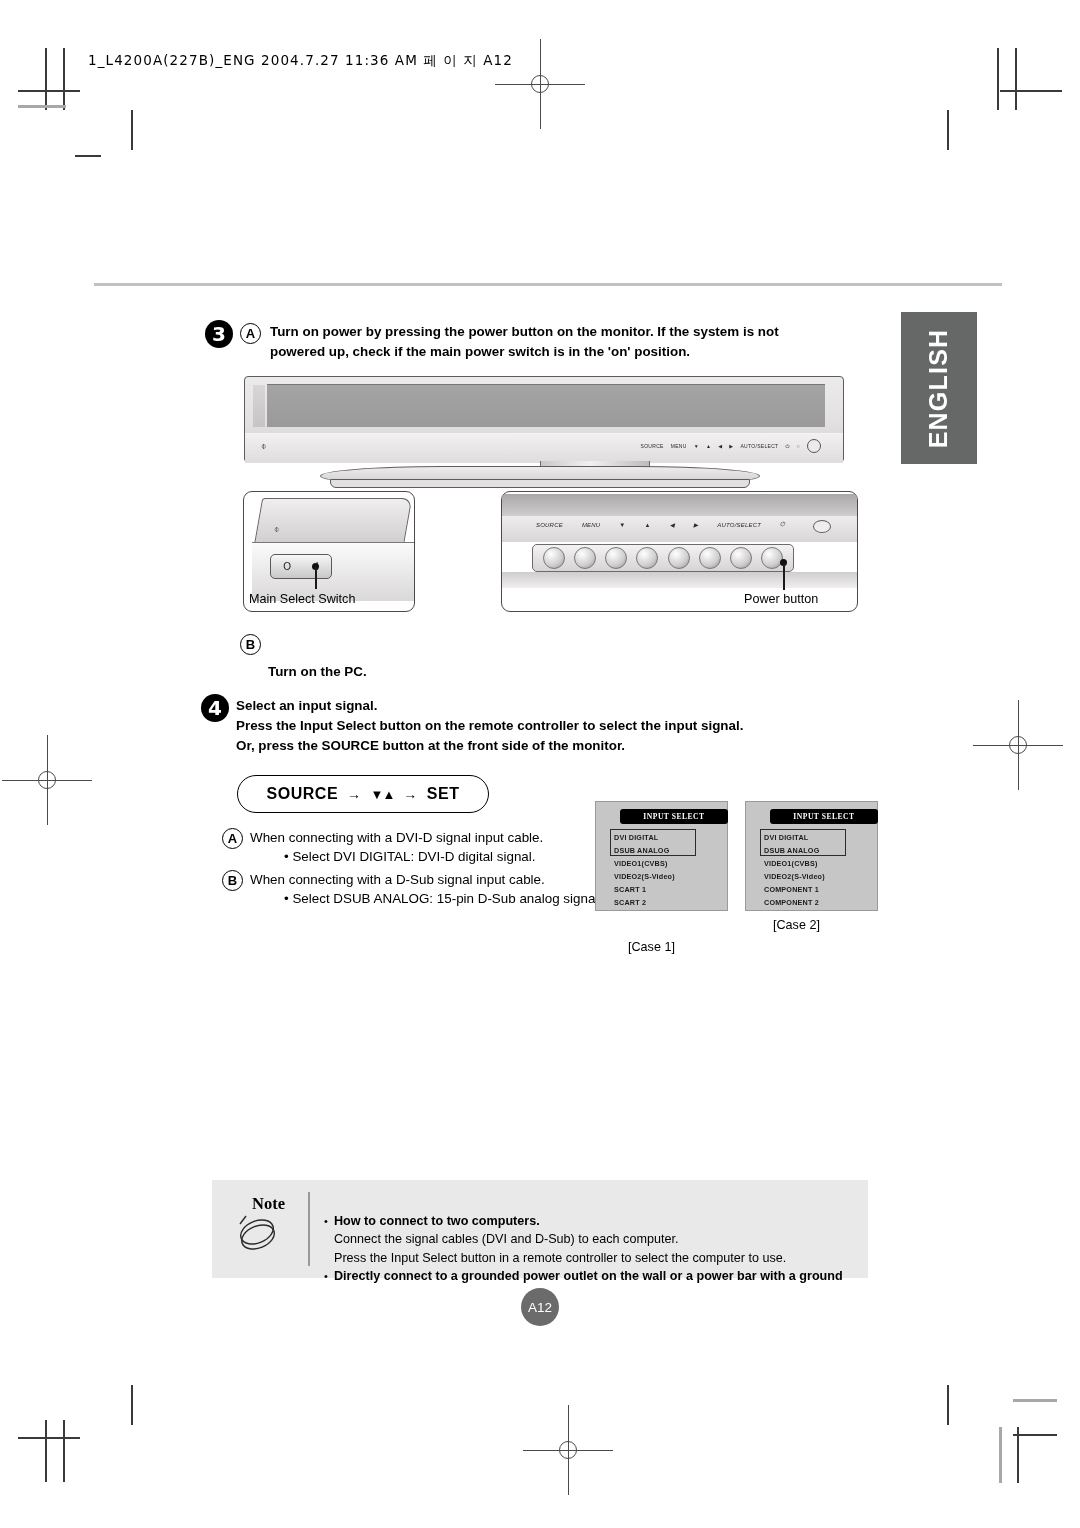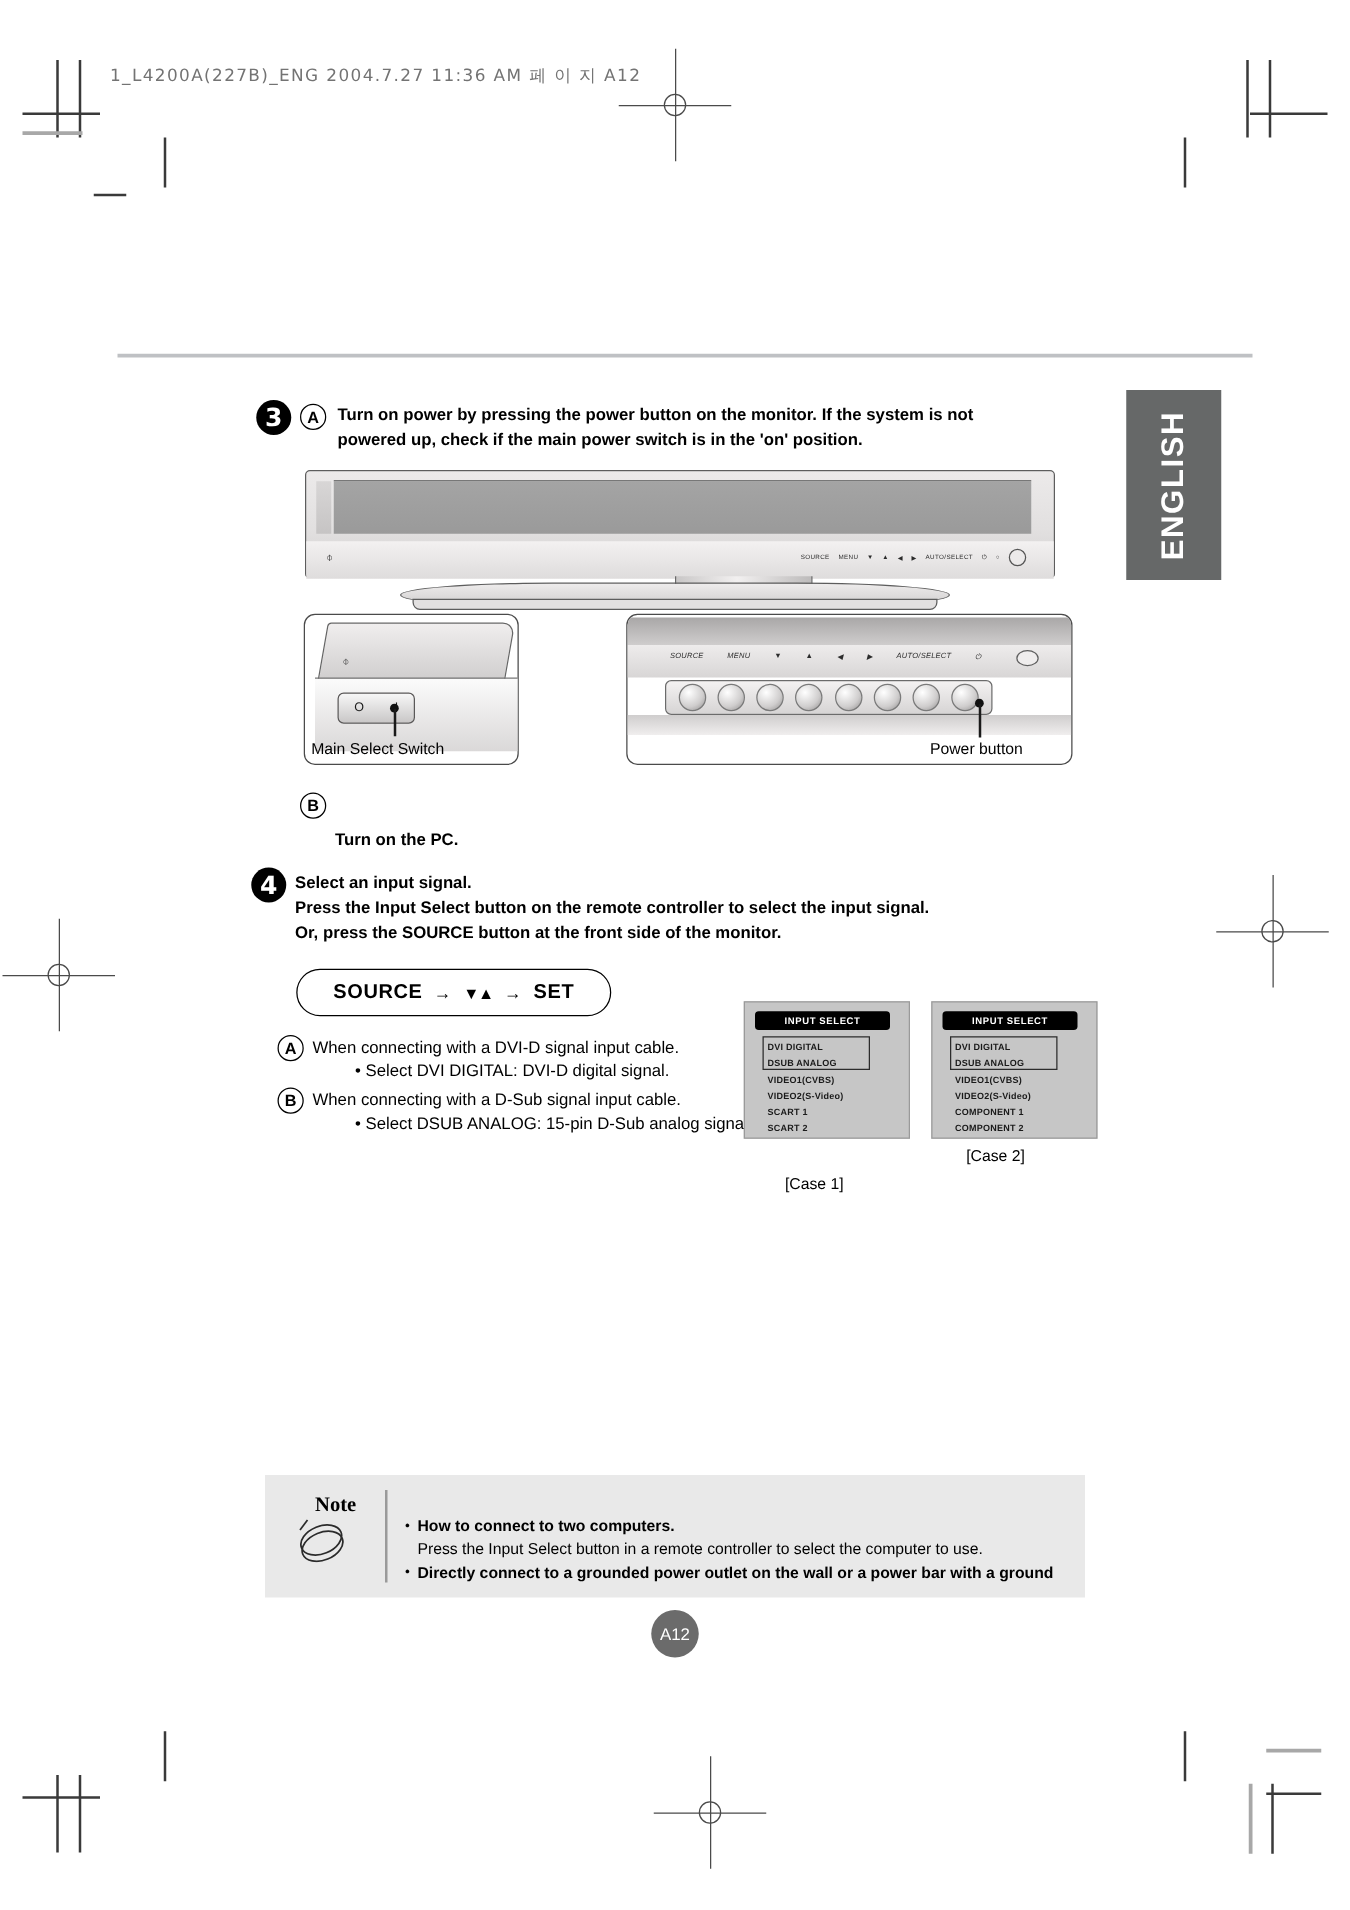--- a/index.html
+++ b/index.html
@@ -40,21 +40,21 @@
     position: absolute; top: -28px; left: 16.5px;
     width: 1.3px; height: 90px; background: #4a4a4a;
   }
 
   
   .slug {
     position: absolute;
     left: 88px; top: 52px;
     font-size: 13.5px;
     letter-spacing: 1.1px;
-    color: #737373;
+    color: #000000;
     white-space: nowrap;
     font-family: "DejaVu Sans", sans-serif;
   }
 
   
   .top-rule {
     position: absolute;
     left: 94px; top: 283px;
     width: 908px; height: 3px;
     background: #bfc1c4;
@@ -311,29 +311,29 @@
   
   .osd {
     position: absolute;
     width: 133px; height: 110px;
     background: #c6c6c6;
     border: 1.5px solid #9a9a9a;
     box-sizing: border-box;
   }
   .osd-title {
     position: absolute;
-    left: 8px; top: 7px;
+    left: 24px; top: 7px;
     width: 108px; height: 15px;
     background: #000;
     border-radius: 3px;
     color: #fff;
     font-size: 7.6px;
     font-weight: bold;
     letter-spacing: .5px;
-    display: flex; align-items: center; justify-content: center;
+    display: flex; align-items: center; justify-content: center; font-family: Liberation Serif, serif;
   }
   .osd-list {
     position: absolute;
     left: 18px; top: 30px;
     display: flex; flex-direction: column;
     gap: 2px;
   }
   .osd-item {
     font-size: 7.2px;
     font-weight: bold;
@@ -589,20 +589,21 @@
     <ellipse cx="23" cy="22" rx="17" ry="11" fill="none" stroke="#2b2b2b" stroke-width="1.4" transform="rotate(-22 23 22)"></ellipse>
     <ellipse cx="24" cy="27" rx="17" ry="11" fill="none" stroke="#2b2b2b" stroke-width="1.4" transform="rotate(-22 24 27)"></ellipse>
     <path d="M6 14 L12 6" fill="none" stroke="#2b2b2b" stroke-width="1.4"></path>
   </svg>
   <div class="note-word">Note</div>
   <div class="note-divider"></div>
   <div class="note-lines">
     <div>
       <span class="note-bullet">•</span><span class="b">How to connect to two computers.</span>
     </div>
+    <div class="note-indent">Connect the signal cables (DVI and D-Sub) to each computer.</div>
     <div class="note-indent">Press the Input Select button in a remote controller to select the computer to use.</div>
     <div>
       <span class="note-bullet">•</span><span class="b">Directly connect to a grounded power outlet on the wall or a power bar with a ground</span>
     </div>
   </div>
 </div>
 
 <div class="page-badge">A12</div>
 
 </body></html>

